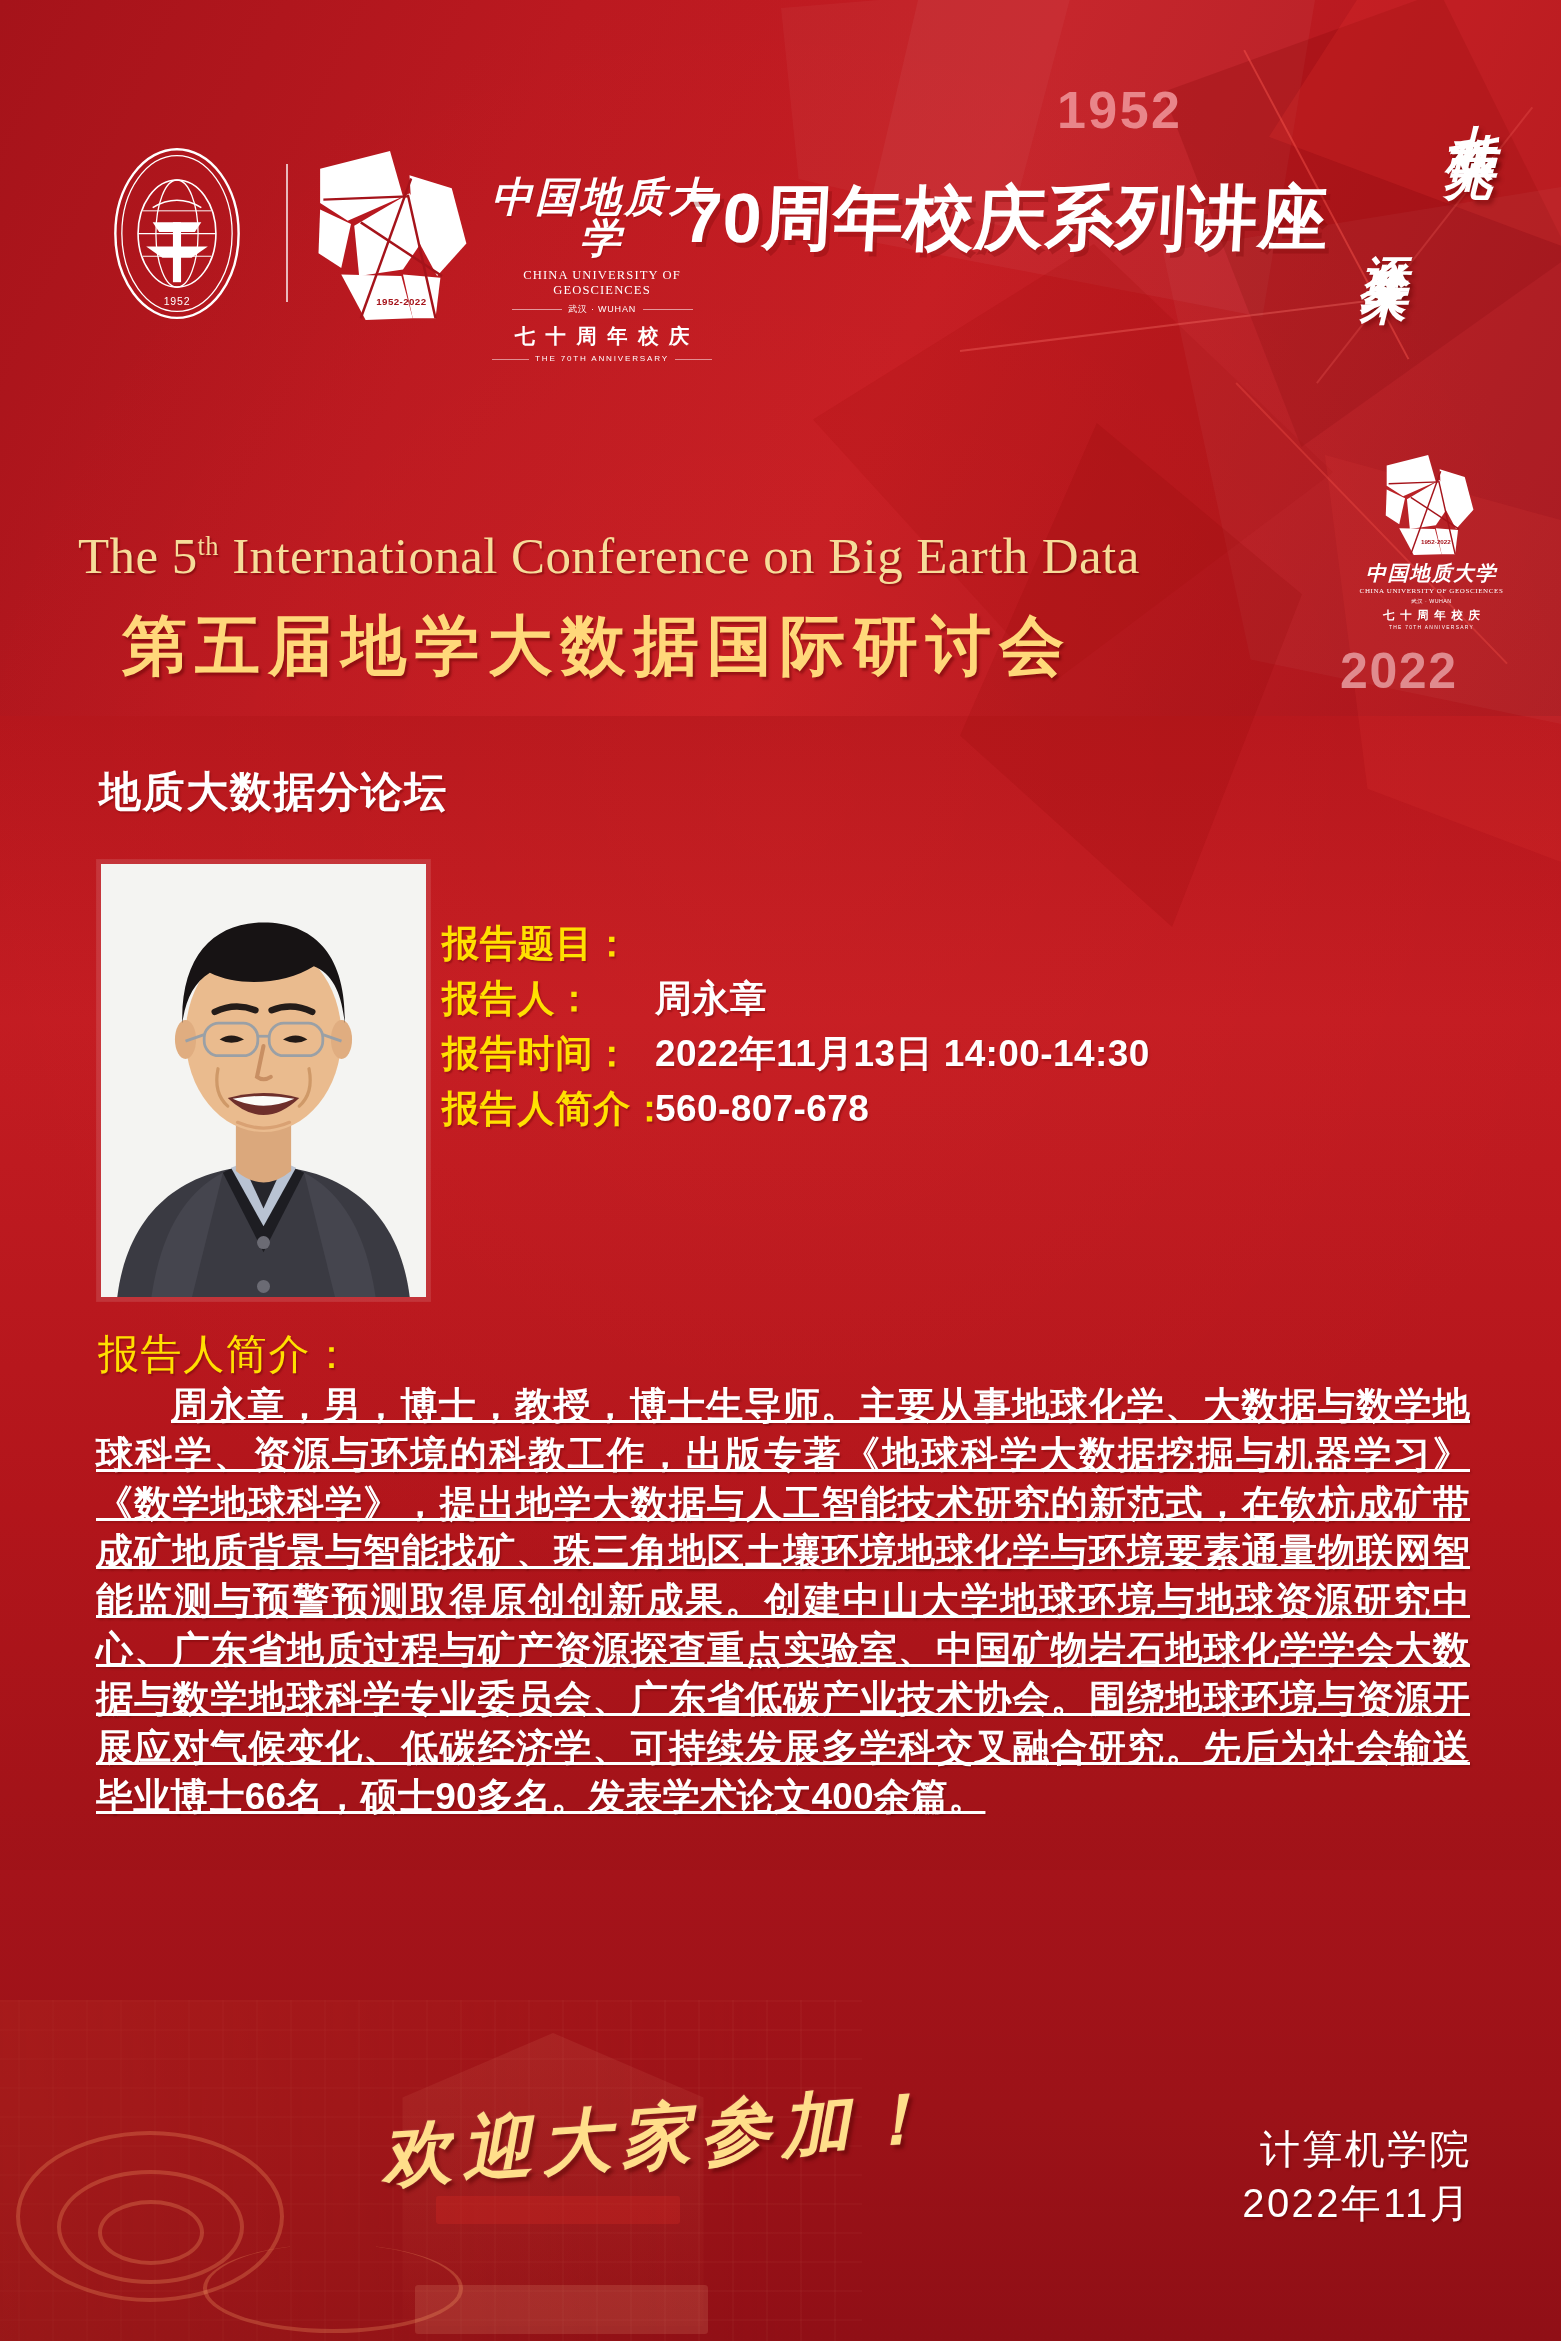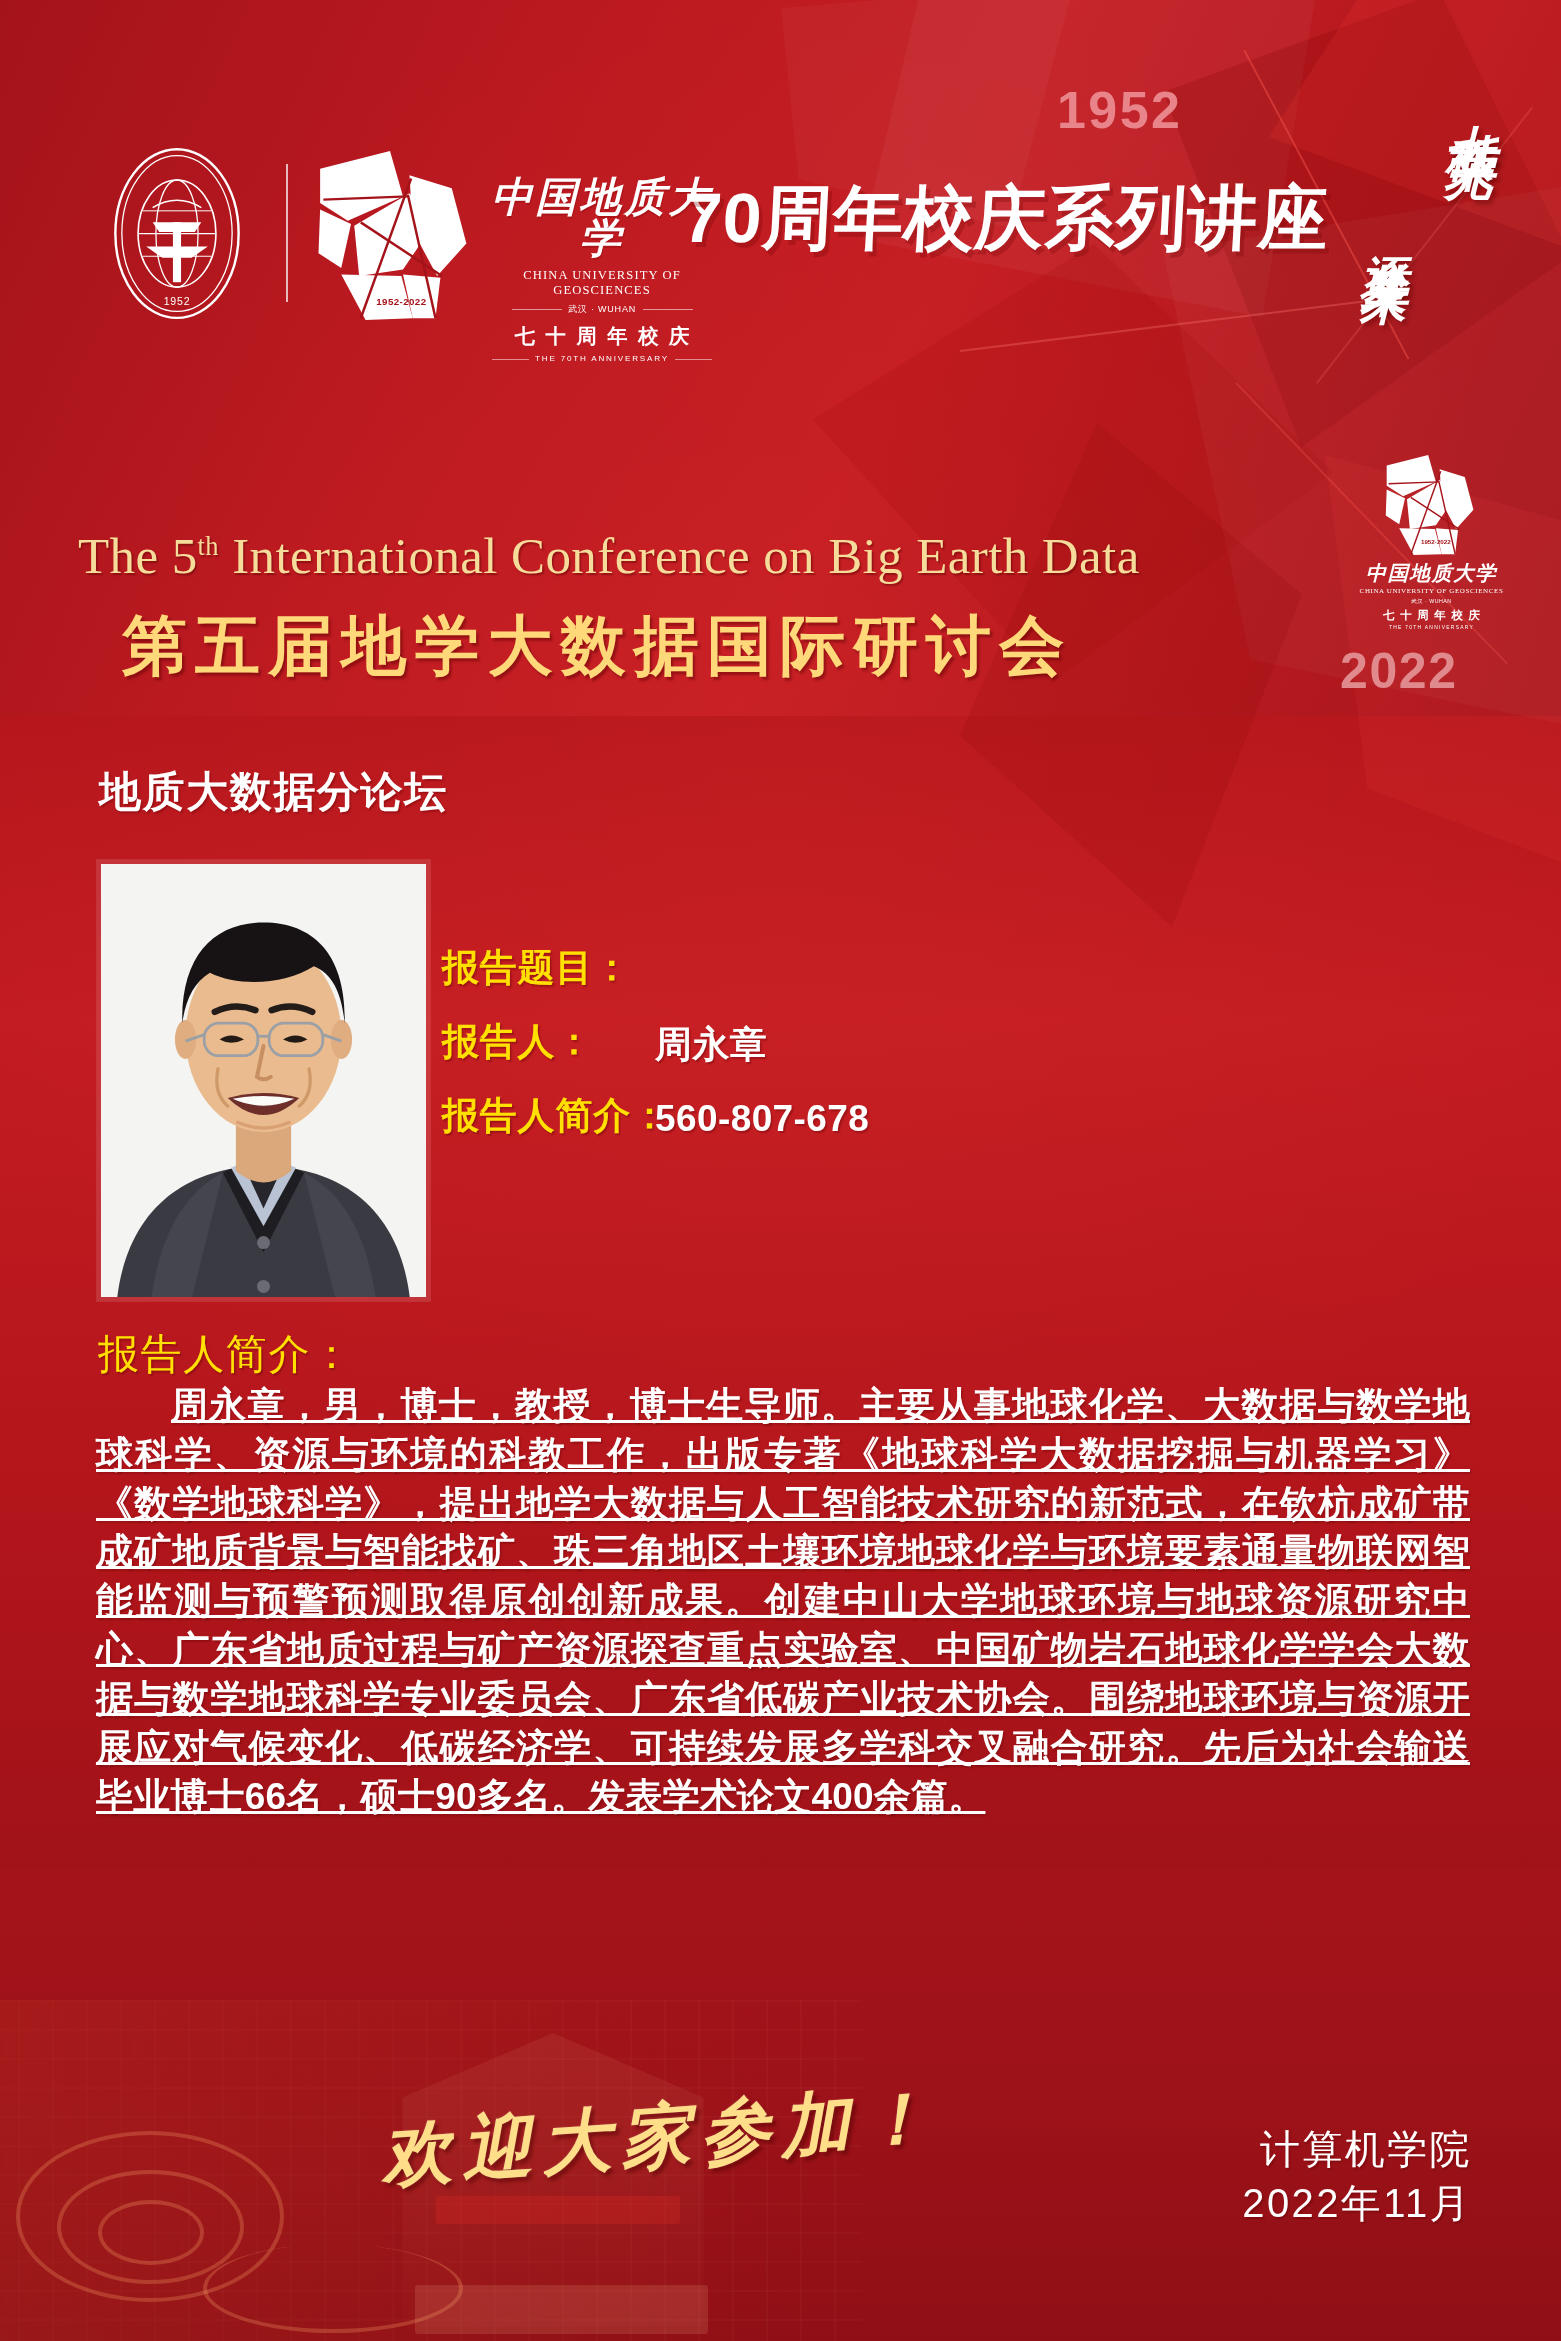--- a/index.html
+++ b/index.html
@@ -198,21 +198,21 @@
 
   
   .photo-frame{
     position:absolute;left:101px;top:864px;width:325px;height:433px;
     background:#ffffff;box-shadow:0 0 0 4.9px rgba(255,255,255,.12);
     overflow:hidden;
   }
   .photo-frame svg{display:block;width:100%;height:100%;}
 
   .details{position:absolute;left:442px;top:919px;width:1082px;}
-  .drow{display:flex;align-items:flex-end;margin-bottom:4.9px;margin-top:24px;}
+  .drow{display:flex;align-items:center;margin-bottom:4.9px;}
   .dlabel{
     color:#ffe000;font-size:37px;font-weight:bold;white-space:nowrap;
     width:213px;flex:0 0 213px;letter-spacing:0.8px;
     text-shadow:1.6px 1.6px 1.6px rgba(90,0,0,.35);
   }
   .dvalue{
     color:#ffffff;font-size:37px;font-weight:bold;letter-spacing:0.4px;
     text-shadow:1.6px 1.6px 1.6px rgba(90,0,0,.35);line-height:1.22;
   }
   .dvalue.mono{font-family:"Liberation Sans",sans-serif;}
@@ -422,20 +422,24 @@
 
   <div class="details">
     <div class="drow">
       <div class="dlabel">报告题目：</div>
     </div>
     <div class="drow">
       <div class="dlabel">报告人：</div>
       <div class="dvalue">周永章</div>
     </div>
     <div class="drow">
+      <div class="dlabel">报告时间：</div>
+      <div class="dvalue mono">2022年11月13日 14:00-14:30</div>
+    </div>
+    <div class="drow">
       <div class="dlabel">报告人简介：</div>
       <div class="dvalue mono">560-807-678</div>
     </div>
   </div>
 
   <div class="bio-label">报告人简介：</div>
   <div class="bio-body">周永章，男，博士，教授，博士生导师。主要从事地球化学、大数据与数学地球科学、资源与环境的科教工作，出版专著《地球科学大数据挖掘与机器学习》《数学地球科学》，提出地学大数据与人工智能技术研究的新范式，在钦杭成矿带成矿地质背景与智能找矿、珠三角地区土壤环境地球化学与环境要素通量物联网智能监测与预警预测取得原创创新成果。创建中山大学地球环境与地球资源研究中心、广东省地质过程与矿产资源探查重点实验室、中国矿物岩石地球化学学会大数据与数学地球科学专业委员会、广东省低碳产业技术协会。围绕地球环境与资源开展应对气候变化、低碳经济学、可持续发展多学科交叉融合研究。先后为社会输送毕业博士66名，硕士90多名。发表学术论文400余篇。</div>
 
   <div class="welcome">欢迎大家参加！</div>
   <div class="footer-org">

